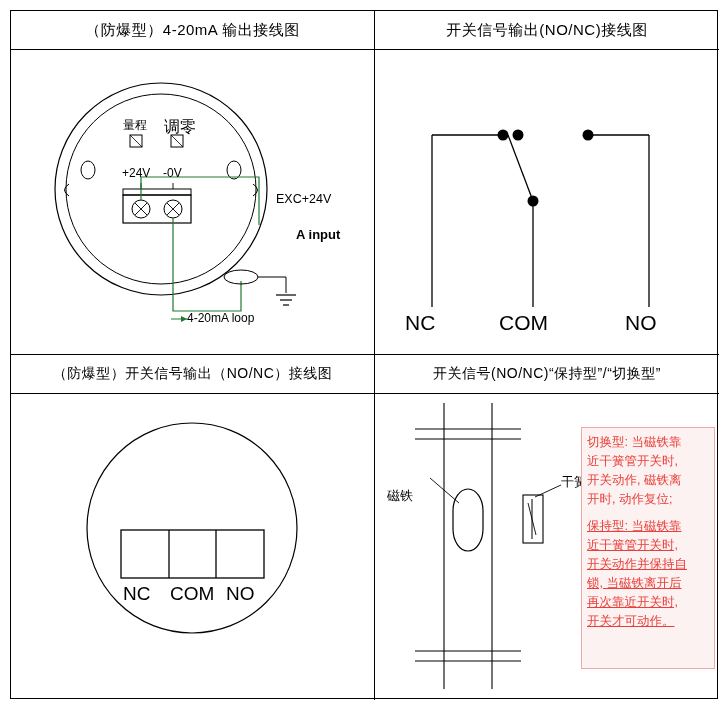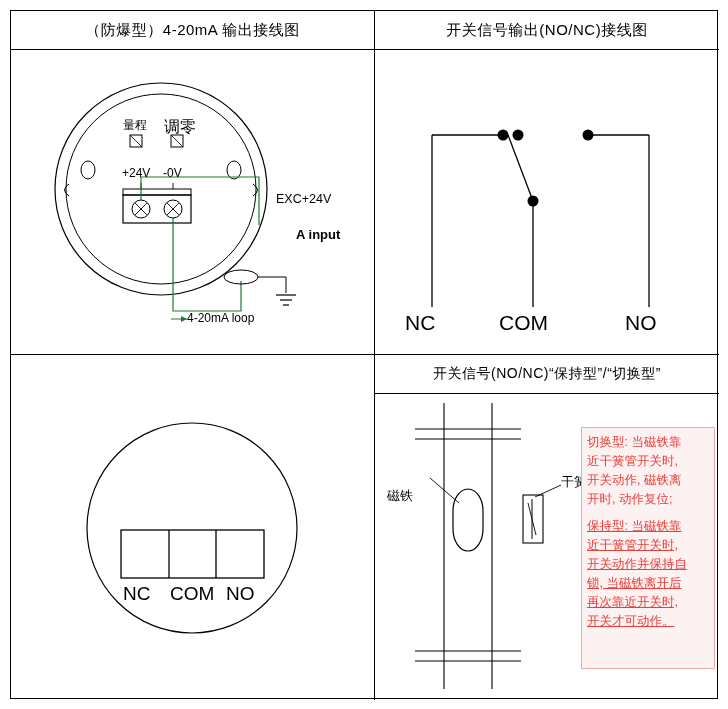--- a/index.html
+++ b/index.html
@@ -108,20 +108,21 @@
           <circle cx="213" cy="86" r="5.5" fill="#000"></circle>
           <circle cx="158" cy="152" r="5.5" fill="#000"></circle>
         </svg>
         <div style="position:absolute;left:30px;top:262px;font-size:21px;">NC</div>
         <div style="position:absolute;left:124px;top:262px;font-size:21px;">COM</div>
         <div style="position:absolute;left:250px;top:262px;font-size:21px;">NO</div>
       </div>
     </div>
 
     <div class="cell" id="c-bl">
+      <div class="hdr hdr-sm">（防爆型）开关信号输出（NO/NC）接线图</div>
       <div class="body">
         <svg width="363" height="306" viewBox="0 0 363 306">
           <circle cx="181" cy="135" r="105" fill="none" stroke="#000" stroke-width="1.2"></circle>
           <rect x="110" y="137" width="143" height="48" fill="none" stroke="#000" stroke-width="1.3"></rect>
           <line x1="158" y1="137" x2="158" y2="185" stroke="#000" stroke-width="1.3"></line>
           <line x1="205" y1="137" x2="205" y2="185" stroke="#000" stroke-width="1.3"></line>
         </svg>
         <div style="position:absolute;left:112px;top:190px;font-size:19px;">NC</div>
         <div style="position:absolute;left:159px;top:190px;font-size:19px;">COM</div>
         <div style="position:absolute;left:215px;top:190px;font-size:19px;">NO</div>

